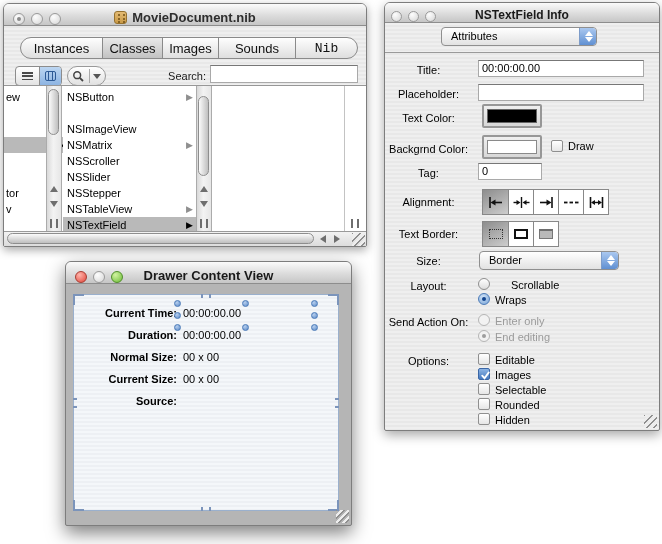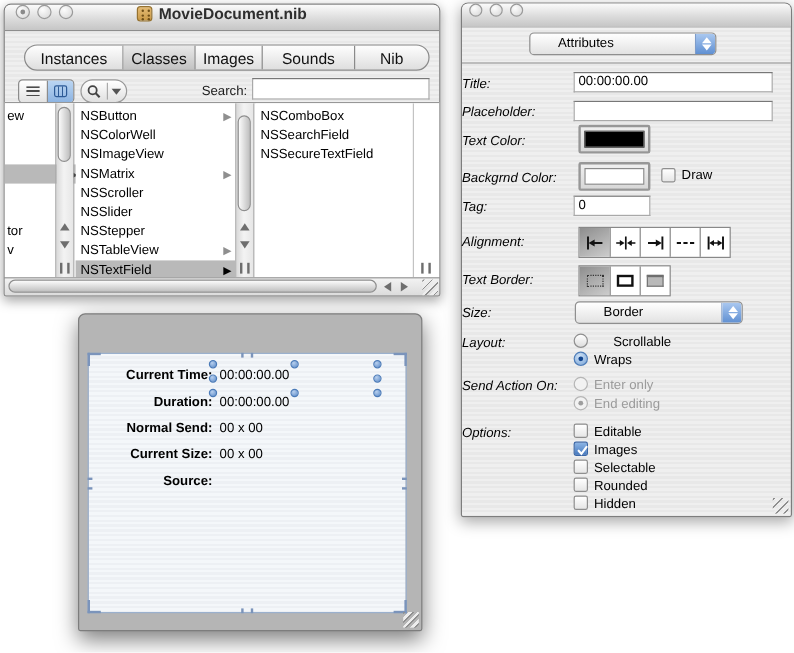--- a/index.html
+++ b/index.html
@@ -4,41 +4,41 @@
 <style>
   * { margin:0; padding:0; box-sizing:border-box; }
   html,body { background:#fff; }
   #screen { position:relative; width:662px; height:544px; background:#ffffff; overflow:hidden;
             font-family:"Liberation Sans", sans-serif; color:#000; }
 
   .win { position:absolute; border:1px solid #7d7d7d; border-radius:6px 6px 2px 2px;
          background:repeating-linear-gradient(180deg,#efefef 0 2px,#e8e8e8 2px 4px); }
   .titlebar { height:22px; background:linear-gradient(#fbfbfb,#dcdcdc 55%,#c6c6c6);
               border-bottom:1px solid #8d8d8d; border-radius:5px 5px 0 0;
-              display:flex; align-items:flex-start; position:relative; }
+              display:flex; align-items:flex-end; position:relative; }
   .title { position:absolute; left:0; right:0; text-align:center; font-size:13px; font-weight:bold; color:#1a1a1a; }
   .lights { display:flex; gap:6px; margin-left:9px; z-index:2; }
   .light { width:12px; height:12px; border-radius:50%; border:1px solid #9a9a9a;
            background:radial-gradient(circle at 35% 30%, #fdfdfd, #d6d6d6); position:relative; }
   .light.dotted::after { content:""; position:absolute; left:3px; top:3px; width:4px; height:4px;
            border-radius:50%; background:#8a8a8a; }
   .light.red   { border-color:#a83c32; background:radial-gradient(circle at 35% 30%, #ffb4ab, #e2463a); }
   .light.green { border-color:#518f2b; background:radial-gradient(circle at 35% 30%, #d2f3a1, #6cbb37); }
 
   .grip { position:absolute; width:13px; height:13px;
           background:repeating-linear-gradient(-45deg, rgba(0,0,0,0) 0 2px, #8f8f8f 2px 3px, #ededed 3px 5px); }
 
   
   #win-nib { left:3px; top:3px; width:364px; height:244px; box-shadow:0 3px 10px rgba(0,0,0,.35); }
   .tabcapsule { position:absolute; left:16px; top:33px; width:338px; height:22px;
                 border:1px solid #8a8a8a; border-radius:11px;
                 background:linear-gradient(#fefefe,#dedede); display:flex; overflow:hidden; }
   .tab { height:100%; display:flex; align-items:center; justify-content:center;
          font-size:13px; color:#111; border-right:1px solid #8a8a8a; }
-  .tab:last-child { border-right:none; }
+  .tab:last-child { border-right:none;font-family:Liberation Mono, monospace; }
   .tab.active { background:linear-gradient(#e9e9e9,#c2c2c2); }
 
   .seg2 { position:absolute; left:11px; top:62px; width:47px; height:20px; border:1px solid #8c8c8c;
           border-radius:4px; background:linear-gradient(#fff,#e3e3e3); display:flex; overflow:hidden; }
   .seg2 > div { width:50%; display:flex; align-items:center; justify-content:center; }
   .seg2 > div + div { border-left:1px solid #8c8c8c; }
   .seg2 .sel { background:linear-gradient(#bcd6f2,#8db4e2); }
   .icon-listlines { width:11px; height:9px;
         background:repeating-linear-gradient(180deg,#4a4a4a 0 1.6px,rgba(0,0,0,0) 1.6px 3.4px); }
   .icon-cols { width:11px; height:10px; border:1.4px solid #2d5a96; border-radius:2px;
@@ -106,30 +106,30 @@
 
   
   #win-inspector { left:384px; top:2px; width:276px; height:429px; box-shadow:0 4px 12px rgba(0,0,0,.35); }
   #win-inspector .titlebar { height:20px; }
   #win-inspector .title { font-size:12px; }
   #win-inspector .lights { margin-left:6px; }
   #win-inspector .light { width:11px; height:11px; }
   .insp-header { position:absolute; left:0; right:0; top:20px; height:30px; border-bottom:1px solid #9a9a9a; }
   .popup { position:absolute; height:19px; border:1px solid #8f8f8f; border-radius:4px;
            background:linear-gradient(#ffffff,#e2e2e2); font-size:11px; line-height:17px;
-           padding-left:23px; overflow:hidden; }
+           padding-left:9px; overflow:hidden; }
   .popup .cap { position:absolute; right:0; top:0; bottom:0; width:17px;
                 border-left:1px solid #7d9cc9; border-radius:0 3px 3px 0;
                 background:linear-gradient(#aac8f0,#6090d2); }
   .cap .up { position:absolute; left:4.5px; top:3px; width:0; height:0;
              border-left:4px solid transparent; border-right:4px solid transparent; border-bottom:5px solid #fff; }
   .cap .dn { position:absolute; left:4.5px; bottom:3px; width:0; height:0;
              border-left:4px solid transparent; border-right:4px solid transparent; border-top:5px solid #fff; }
-  .ilabel { position:absolute; left:0; width:87px; text-align:left; font-size:11px; height:14px;
-            line-height:14px; white-space:nowrap;font-style:italic; }
+  .ilabel { position:absolute; left:0; width:87px; text-align:center; font-size:11px; height:14px;
+            line-height:14px; white-space:nowrap; }
   .ifield { position:absolute; height:17px; background:#fff; border:1px solid #a9a9a9; border-top-color:#777;
             font-size:11px; line-height:15px; padding-left:3px; }
   .well { position:absolute; width:60px; height:24px; border:2px solid #979797; border-radius:2px;
           background:linear-gradient(#efefef,#d8d8d8); padding:3px; }
   .well > div { width:100%; height:100%; border:1px solid #666; }
   .cb { position:absolute; width:12px; height:12px; border:1px solid #8f8f8f; border-radius:2px;
         background:linear-gradient(#ffffff,#e6e6e6); }
   .cb.checked { border-color:#3a66a6; background:linear-gradient(#8cb4e4,#4679bf); }
   .cb.checked svg { position:absolute; left:0.5px; top:0.5px; }
   .radio { position:absolute; width:12px; height:12px; border:1px solid #8f8f8f; border-radius:50%;
@@ -225,73 +225,75 @@
 
       <div class="groove" style="left:42px">
         <div class="thumb-v" style="top:3px;height:46px"></div>
         <div class="sb-arr sb-up" style="top:100px"></div>
         <div class="sb-arr sb-down" style="top:115px"></div>
         <div class="iihandle" style="left:3px;top:133px"></div>
       </div>
 
       <div class="bcol" style="left:59px;width:133px">
         <div class="brow" style="top:3px"><span>NSButton</span><span class="arr">▶</span></div>
-        <div class="brow" style="top:19px"><span>NSColorWell</span></div>
         <div class="brow" style="top:35px"><span>NSImageView</span></div>
         <div class="brow" style="top:51px"><span>NSMatrix</span><span class="arr">▶</span></div>
         <div class="brow" style="top:67px"><span>NSScroller</span></div>
         <div class="brow" style="top:83px"><span>NSSlider</span></div>
         <div class="brow" style="top:99px"><span>NSStepper</span></div>
         <div class="brow" style="top:115px"><span>NSTableView</span><span class="arr">▶</span></div>
         <div class="brow sel" style="top:131px"><span>NSTextField</span><span class="arr">▶</span></div>
       </div>
 
       <div class="groove" style="left:192px">
         <div class="thumb-v" style="top:10px;height:80px"></div>
         <div class="sb-arr sb-up" style="top:100px"></div>
         <div class="sb-arr sb-down" style="top:115px"></div>
         <div class="iihandle" style="left:3px;top:133px"></div>
       </div>
 
-      <div class="bcol" style="left:209px;width:131px">
-        <div class="brow" style="top:3px"><span>NSComboBox</span></div>
-        <div class="brow" style="top:19px"><span>NSSearchField</span></div>
-        <div class="brow" style="top:35px"><span>NSSecureTextField</span></div>
-      </div>
 
       <div class="bcol" style="left:340px;width:22px;border-left:1px solid #c3c3c3">
         <div class="iihandle" style="left:6px;top:133px"></div>
       </div>
     </div>
 
     <div class="hscroll">
       <div class="thumb-h"></div>
       <div class="sb-left" style="left:316px"></div>
       <div class="sb-right" style="left:330px"></div>
       <div class="grip" style="right:1px;top:1px"></div>
     </div>
   </div>
 
   <div class="win" id="win-drawer">
+    <div class="titlebar">
+      <div class="title">Drawer Content View</div>
+      <div class="lights">
+        <span class="light red"></span>
+        <span class="light"></span>
+        <span class="light green"></span>
+      </div>
+    </div>
 
     <div id="drawer-panel">
       <div class="corner c-tl"></div>
       <div class="corner c-tr"></div>
       <div class="corner c-bl"></div>
       <div class="corner c-br"></div>
       <div class="tick-h" style="top:-1px"></div>
       <div class="tick-h" style="bottom:-1px"></div>
       <div class="tick-v" style="left:-1px"></div>
       <div class="tick-v" style="right:-1px"></div>
 
       <div class="drow-label" style="top:11px">Current Time:</div>
       <div class="drow-value" style="top:11px">00:00:00.00</div>
       <div class="drow-label" style="top:33px">Duration:</div>
       <div class="drow-value" style="top:33px">00:00:00.00</div>
-      <div class="drow-label" style="top:55px">Normal Send:</div>
+      <div class="drow-label" style="top:55px">Normal Size:</div>
       <div class="drow-value" style="top:55px">00 x 00</div>
       <div class="drow-label" style="top:77px">Current Size:</div>
       <div class="drow-value" style="top:77px">00 x 00</div>
       <div class="drow-label" style="top:99px">Source:</div>
       <div class="drow-value" style="top:99px"></div>
 
       <div class="handle" style="left:100px;top:5px"></div>
       <div class="handle" style="left:100px;top:17px"></div>
       <div class="handle" style="left:100px;top:29px"></div>
       <div class="handle" style="left:168px;top:5px"></div>
@@ -299,20 +301,21 @@
       <div class="handle" style="left:237px;top:5px"></div>
       <div class="handle" style="left:237px;top:17px"></div>
       <div class="handle" style="left:237px;top:29px"></div>
     </div>
 
     <div class="grip" style="right:2px;bottom:2px"></div>
   </div>
 
   <div class="win" id="win-inspector">
     <div class="titlebar">
+      <div class="title">NSTextField Info</div>
       <div class="lights">
         <span class="light"></span>
         <span class="light"></span>
         <span class="light"></span>
       </div>
     </div>
 
     <div class="insp-header">
       <div class="popup" style="left:56px;top:4px;width:156px">
         <span>Attributes</span>

